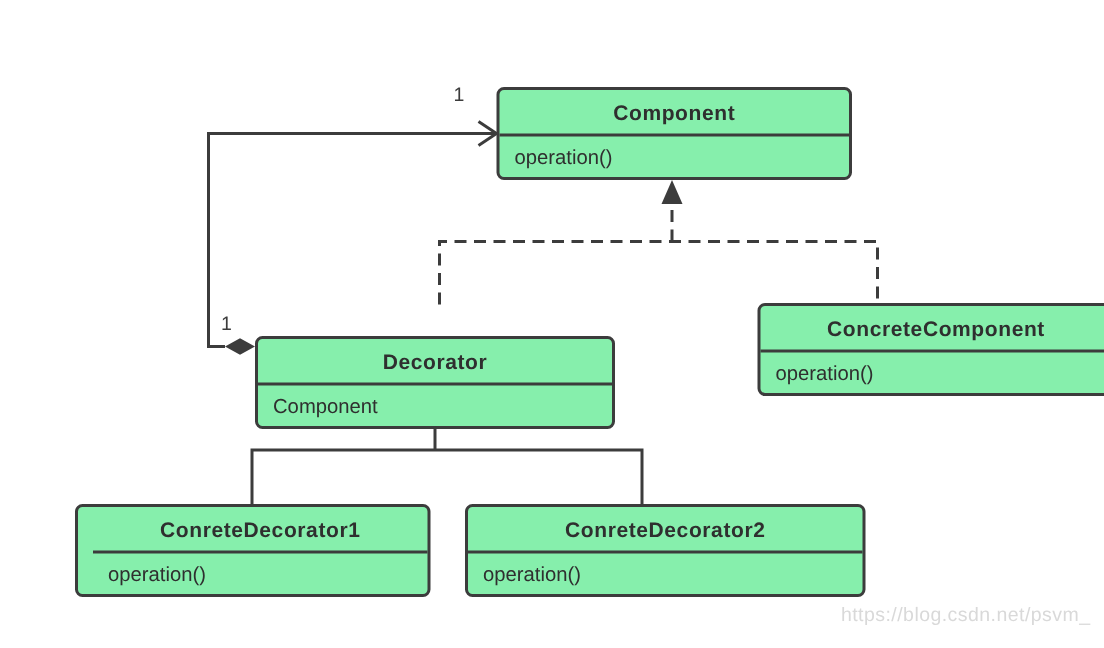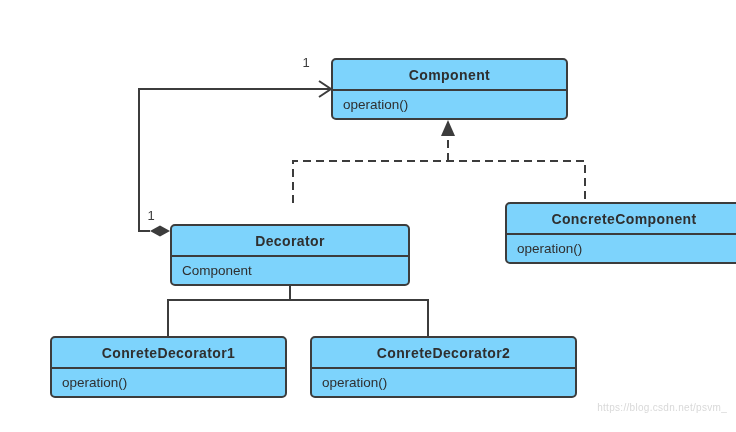--- a/index.html
+++ b/index.html
@@ -14,21 +14,21 @@
   svg.connectors { position: absolute; left: 0; top: 0; }
   .ln   { fill: none; stroke: #3c3c3c; stroke-width: 2; }
   .dash { stroke-dasharray: 8 5; }
   .fil  { fill: #3c3c3c; stroke: none; }
 
   .uml-class {
     position: absolute;
     box-sizing: border-box;
     border: 2px solid #3c3c3c;
     border-radius: 5px;
-    background: #7dd3fc;
+    background: #86efac;
   }
   .uml-title {
     height: 29px;
     border-bottom: 2px solid #3c3c3c;
     display: flex; align-items: center; justify-content: center;
     font-weight: bold;
     font-size: 14px;
     letter-spacing: 0.4px;
     color: #2f2f2f;
   }
@@ -46,28 +46,28 @@
     text-align: center;
     font-size: 13px;
     color: #3c3c3c;
   }
   .mult-top  { left: 299px; top: 55px; }
   .mult-left { left: 144px; top: 208px; }
 
   .box-component          { left: 331px; top: 58px;  width: 237px; height: 62px; }
   .box-decorator          { left: 170px; top: 203px; width: 240px; height: 62px; margin-top: 21px; }
   .box-concrete-component { left: 465px; top: 202px; width: 238px; height: 62px; margin-left: 40px; }
-  .box-conrete-decorator1 { left: 50px;  top: 336px; width: 237px; height: 62px; }
+  .box-conrete-decorator1 { left: 50px;  top: 336px; width: 237px; height: 62px; padding-left: 10px; }
   .box-conrete-decorator2 { left: 310px; top: 336px; width: 267px; height: 62px; }
 
   .watermark {
     position: absolute;
     right: 9px;
     top: 402px;
-    font-size: 10px;
+    font-size: 13px;
     letter-spacing: 0.3px;
     color: #d9d9d9;
   }
 </style>
 </head>
 <body>
 
 <div class="canvas">
 
   <svg class="connectors" width="736" height="432" viewBox="0 0 736 432">

